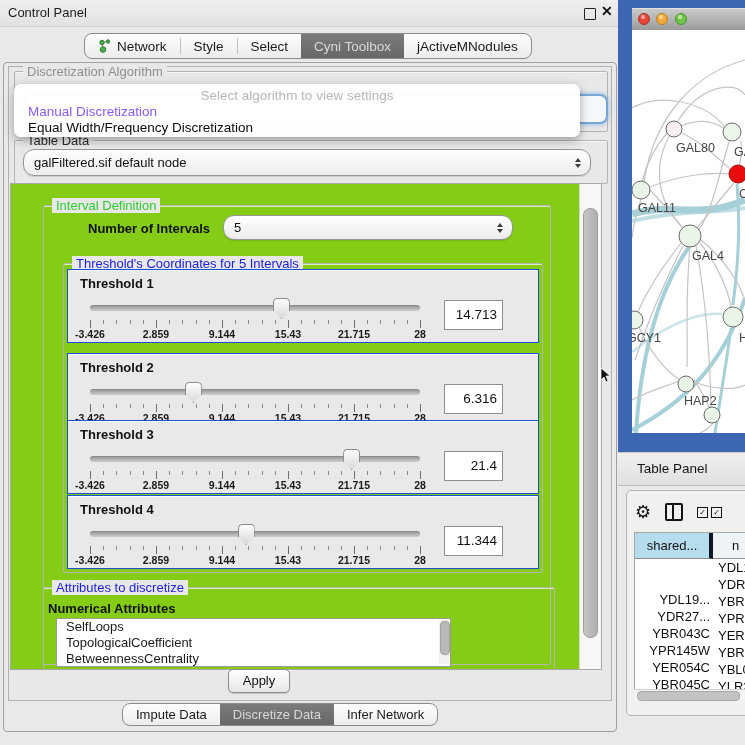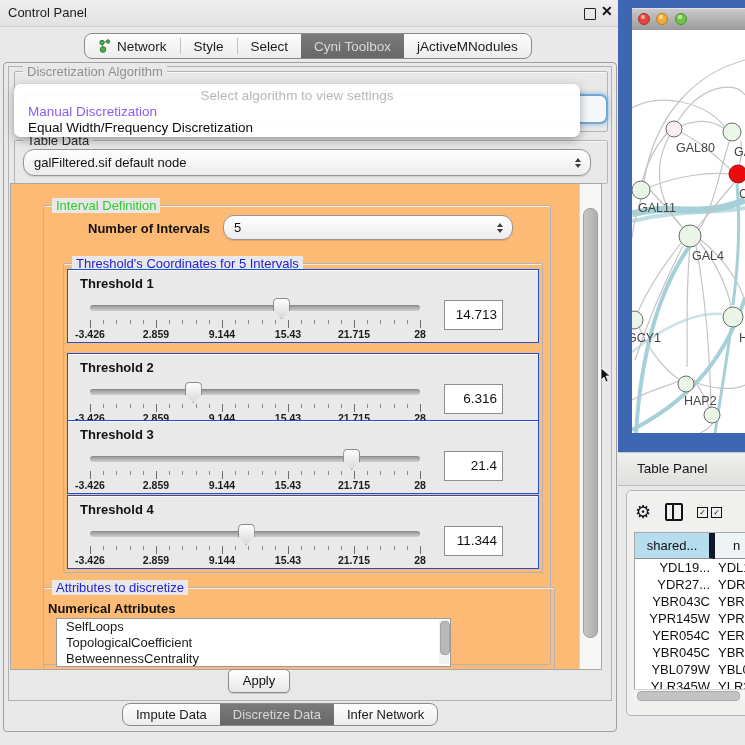--- a/index.html
+++ b/index.html
@@ -42,21 +42,21 @@
   .tri-dn{width:0;height:0;border-left:3.5px solid transparent;border-right:3.5px solid transparent;border-top:4.5px solid #3c3c3c;}
   .combo-focus{left:24px;top:94px;width:580px;height:26px;border:2px solid #74a7d7;border-radius:8px;background:#f5f8fb;box-shadow:0 0 5px rgba(110,168,216,.8);z-index:4;}
 
   
   .popup{left:14px;top:84px;width:566px;height:53px;background:rgba(255,255,255,.97);border-radius:7px;box-shadow:0 3px 10px rgba(0,0,0,.35);z-index:10;font-size:13.5px;}
   .popup .hint{position:absolute;left:0;right:0;top:4px;text-align:center;color:#b8b8b8;}
   .popup .opt1{position:absolute;left:14px;top:20px;font-weight:normal;color:#8b5cf6;}
   .popup .opt2{position:absolute;left:14px;top:36px;color:#0a0a0a;}
 
   
-  .scrollpane{left:10px;top:183px;width:590px;height:485px;border:1px solid #a8a8a8;background:#fdba74;overflow:hidden;}
+  .scrollpane{left:10px;top:183px;width:590px;height:485px;border:1px solid #a8a8a8;background:#84cc16;overflow:hidden;}
   .vscroll{position:absolute;left:568px;top:0;width:21px;height:100%;background:#f7f7f7;border-left:1px solid #d7d7d7;}
   .vscroll .thumb{position:absolute;left:3px;width:13px;border-radius:7px;background:linear-gradient(90deg,#c6c6c6,#aeaeae);border:1px solid #9e9e9e;}
 
   
   .threshold-row{position:absolute;left:56px;width:470px;height:72px;border:1px solid #1d4ed8;box-shadow:inset 0 1px 0 rgba(255,255,255,.7);background:#e9e9e9;}
   .t-label{position:absolute;left:12px;top:6px;font-weight:bold;font-size:13px;color:#111;}
   .slider-wrap{position:absolute;left:22px;top:26px;width:330px;height:42px;}
   .track{position:absolute;left:0;top:9px;width:330px;height:5px;border-radius:3px;background:linear-gradient(#9a9a9a,#cfcfcf);border-top:1px solid #8b8b8b;}
   .slider-thumb{position:absolute;top:2px;width:15px;height:19px;background:linear-gradient(#fefefe,#d8d8d8);border:1px solid #8a8a8a;border-radius:4px 4px 2px 2px;clip-path:polygon(0 0,100% 0,100% 58%,50% 100%,0 58%);}
   .ticks-minor{position:absolute;left:0;top:24px;width:331px;height:4px;background-image:repeating-linear-gradient(90deg,#8a8a8a 0 1px,transparent 1px 13.2px);}
@@ -79,24 +79,24 @@
   .tablepanel-bar{left:618px;top:452px;width:127px;height:32px;background:linear-gradient(#efefed,#e0e0de);border-top:1px solid #c9c9c9;border-bottom:1px solid #bdbdbd;}
   .tablepanel-bar span{position:absolute;left:19px;top:8px;font-size:13.5px;color:#141414;}
   .tablepanel-body{left:626px;top:490px;width:130px;height:224px;background:#f0f0ee;border:1px solid #b5b5b5;border-radius:5px;}
   .tb-toolbar{position:absolute;left:8px;top:10px;height:22px;display:flex;align-items:center;gap:14px;}
   .gear{font-size:18px;color:#161616;line-height:18px;}
   .splitcol{width:14px;height:14px;border:2px solid #131313;border-radius:2px;position:relative;}
   .splitcol::after{content:"";position:absolute;left:5px;top:0;width:2px;height:100%;background:#131313;}
   .cbx{width:9px;height:9px;border:1.5px solid #131313;font-size:8px;line-height:9px;text-align:center;color:#131313;}
   .tb-table{position:absolute;left:7px;top:41px;width:123px;height:157px;background:#fff;border:1px solid #a9a9a9;overflow:hidden;font-size:13px;}
   .tb-head{display:flex;height:26px;}
-  .tb-head .hc1{width:74px;background:#b5ddee;border-right:6px solid #0f172a;border-bottom:1px solid #8f8f8f;text-align:center;line-height:26px;color:#111;}
+  .tb-head .hc1{width:74px;background:#b5ddee;border-right:4px solid #0f172a;border-bottom:1px solid #8f8f8f;text-align:center;line-height:26px;color:#111;}
   .tb-head .hc2{flex:1;background:#eef3f5;border-bottom:1px solid #8f8f8f;text-align:center;line-height:26px;color:#111;}
   .tb-row{display:flex;height:17px;line-height:17px;color:#111;}
-  .tb-row .c1{width:75px;text-align:right;}
+  .tb-row .c1{width:75px;text-align:right;margin-top:32px;}
   .tb-row .c2{flex:1;text-align:left;padding-left:8px;white-space:nowrap;}
   .tb-hscroll{position:absolute;left:7px;top:198px;width:123px;height:11px;background:#f4f4f4;border-top:1px solid #d0d0d0;}
   .tb-hscroll .thumb{position:absolute;left:3px;top:1px;width:101px;height:8px;border-radius:4px;background:#c3c3c3;border:1px solid #a9a9a9;}
 
   .num-label{left:85px;top:220px;font-weight:bold;font-size:13px;color:#111;}
   .cursor{left:600px;top:368px;z-index:20;}
 </style>
 </head>
 <body>
 

